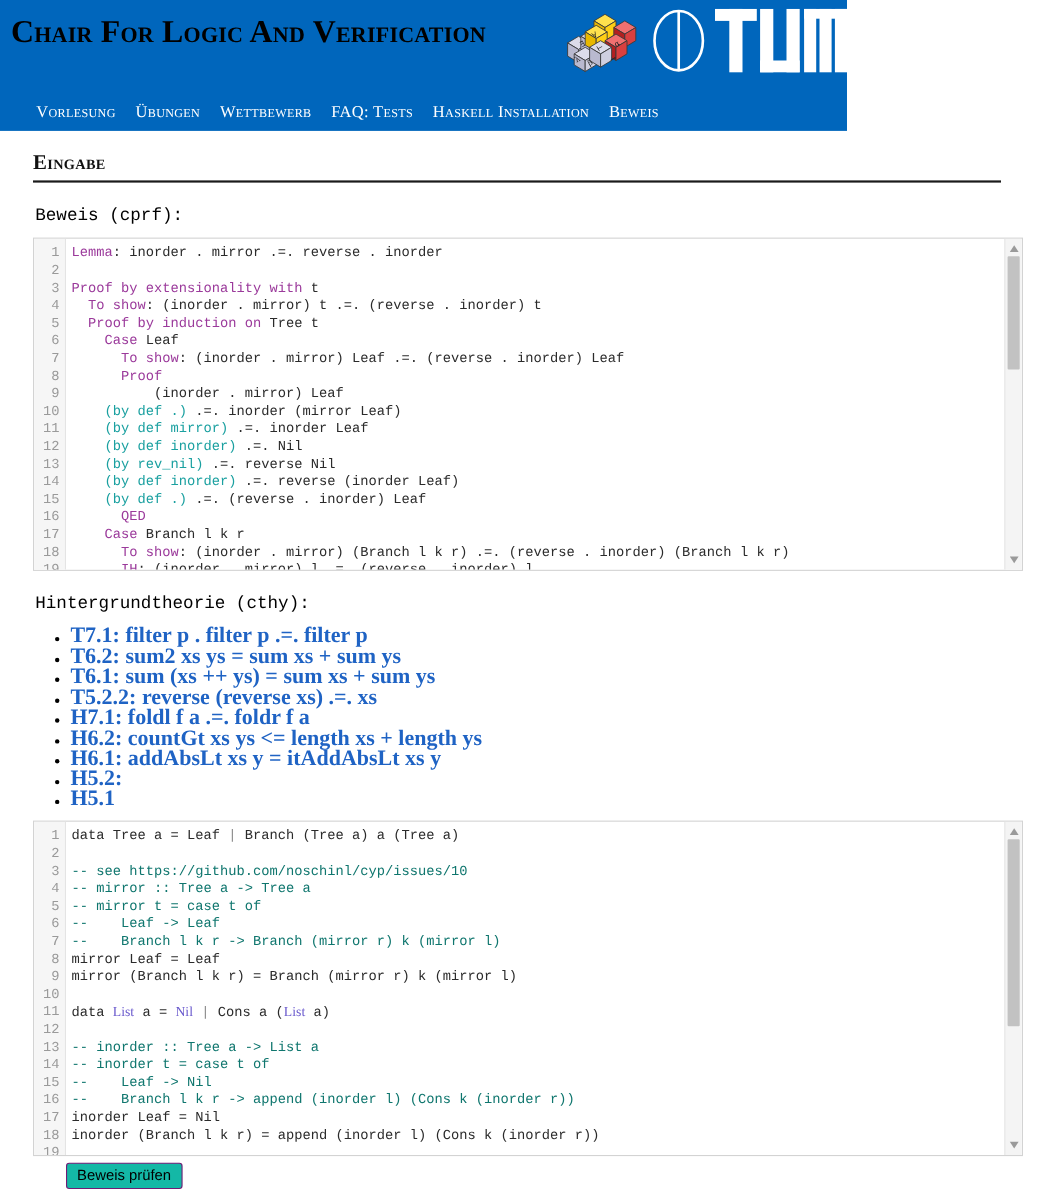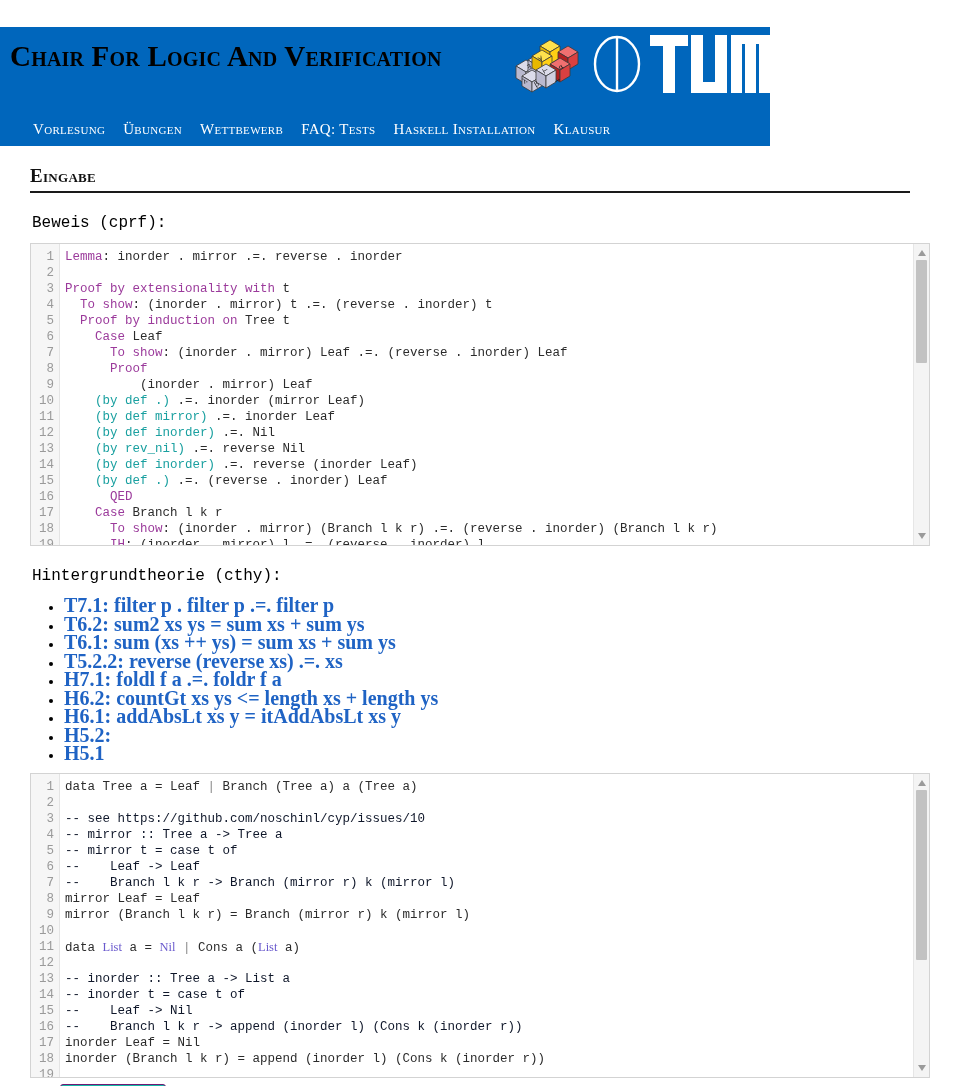--- a/index.html
+++ b/index.html
@@ -11,21 +11,20 @@
   }
   * { box-sizing: border-box; }
 
   
   .site-header {
     position: relative;
     width: 770px;
     height: 119px;
     background: #0066bc;
     overflow: hidden;
-    margin-top: 27px;
   }
   .site-title {
     position: absolute;
     left: 10px; top: 13px;
     font-family: "Liberation Serif", serif;
     font-size: 29px;
     font-variant: small-caps;
     font-weight: bold;
     color: #000000;
     letter-spacing: 0.2px;
@@ -120,21 +119,21 @@
     padding-top: 5px;
     padding-left: 5px;
     overflow: hidden;
     white-space: pre;
     color: #2b2b2b;
     position: relative;
   }
   .code-area div { height: 16px; }
   .kw    { color: #9b3a9b; }       
   .by    { color: #1aa0a0; }       
-  .cmt   { color: #0f172a; }       
+  .cmt   { color: #0f766e; }       
   .typ   { color: #6a5acd; font-family: Liberation Serif, serif; }       
   .pipe  { color: #8a8a8a; }
 
   
   .vscroll {
     position: absolute;
     top: 0; right: 0;
     width: 16px;
     height: 100%;
     background: #f4f4f4;
@@ -264,21 +263,21 @@
       </g>
     </svg>
   </div>
 
   <div class="nav-bar">
     <a class="nav-item" href="#">Vorlesung</a>
     <a class="nav-item" href="#">Übungen</a>
     <a class="nav-item" href="#">Wettbewerb</a>
     <a class="nav-item" href="#">FAQ: Tests</a>
     <a class="nav-item" href="#">Haskell Installation</a>
-    <a class="nav-item" href="#">Klausur</a>
+    <a class="nav-item" href="#">Beweis</a>
   </div>
 </div>
 
 <div class="content">
 
   <h2 class="section-heading">Eingabe</h2>
   <hr class="rule">
 
   <div class="para">Beweis (cprf):</div>
 

